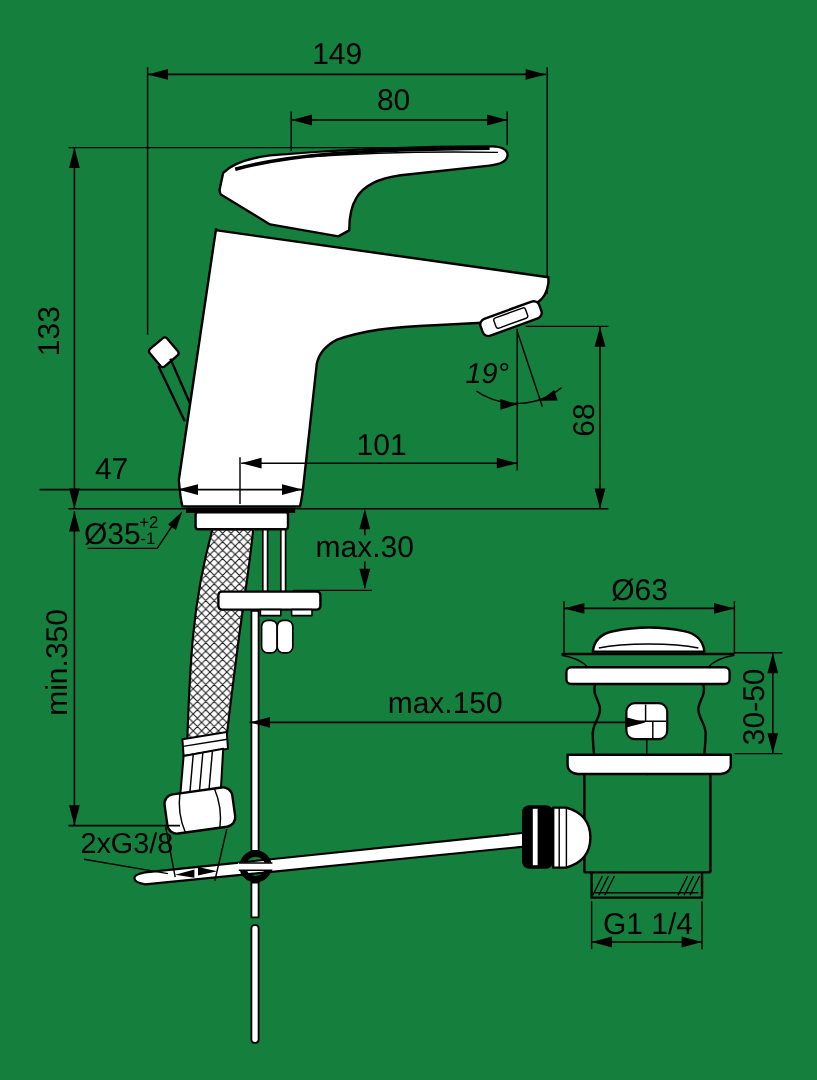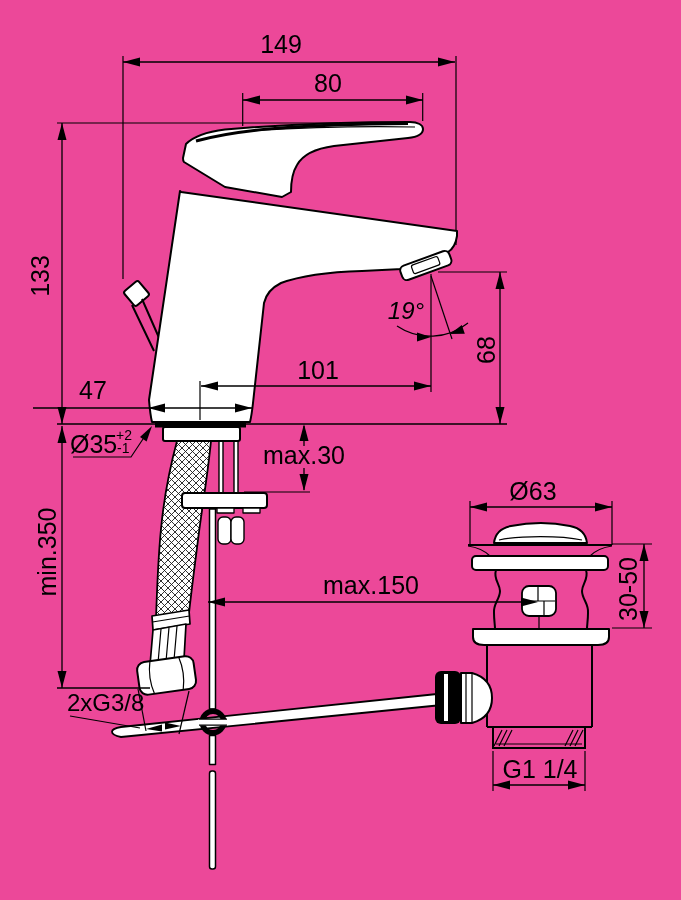--- a/index.html
+++ b/index.html
@@ -1,16 +1,16 @@
 <!DOCTYPE html>
 <html><head>
 <meta charset="utf-8">
 <style>
   html,body{margin:0;padding:0;background:#ffffff;}
-  .sheet{width:681px;height:900px;background:#ec4899;position:relative;overflow:hidden;}
+  .sheet{width:681px;height:900px;background:#15803d;position:relative;overflow:hidden;}
   svg{display:block;}
   text{font-family:"Liberation Sans","DejaVu Sans",sans-serif;fill:#000;}
   .dimtxt{font-size:25px;}
   .dimtxt-sm{font-size:24px;}
   .toltxt{font-size:14px;}
   .angletxt{font-size:24px;font-style:italic;}
   .outline{fill:#ffffff;stroke:#000;stroke-width:2;stroke-linejoin:round;}
   .thinline{stroke:#000;stroke-width:1.3;fill:none;}
   .hairline{stroke:#000;stroke-width:1.2;fill:none;}
   .edge{stroke:#000;stroke-width:2;fill:none;}

